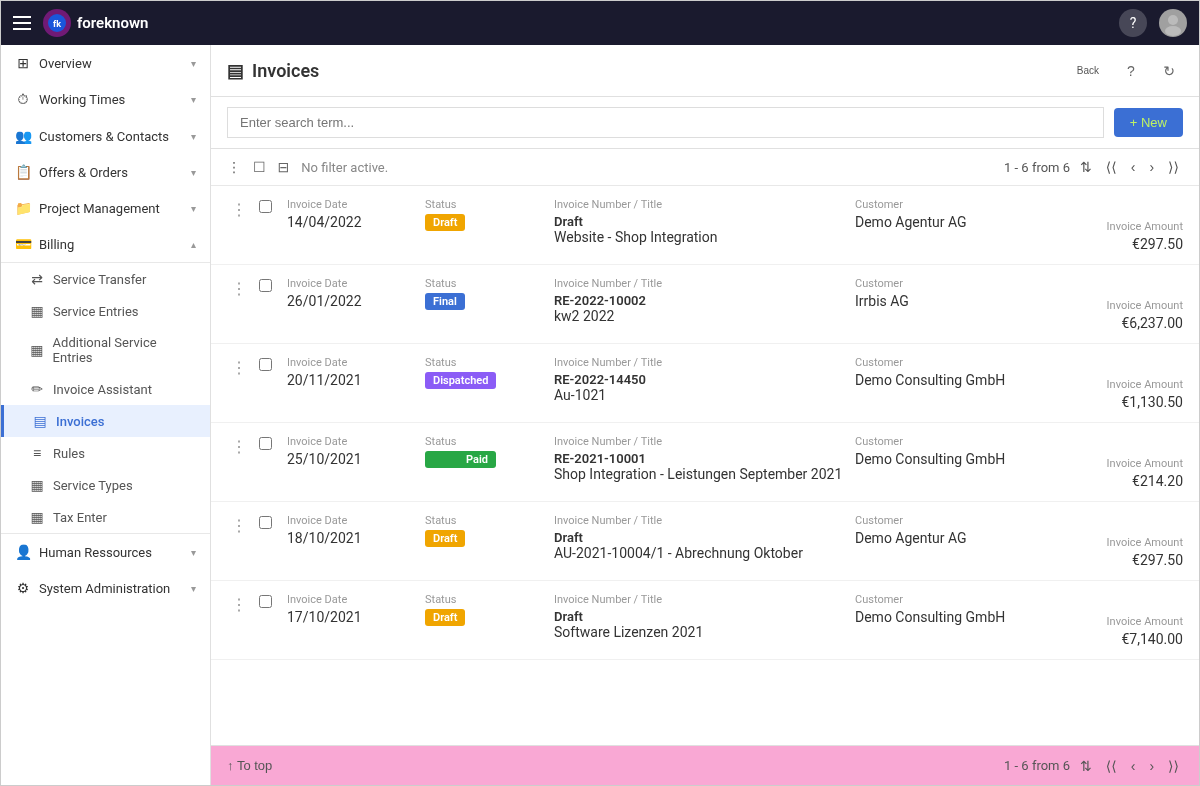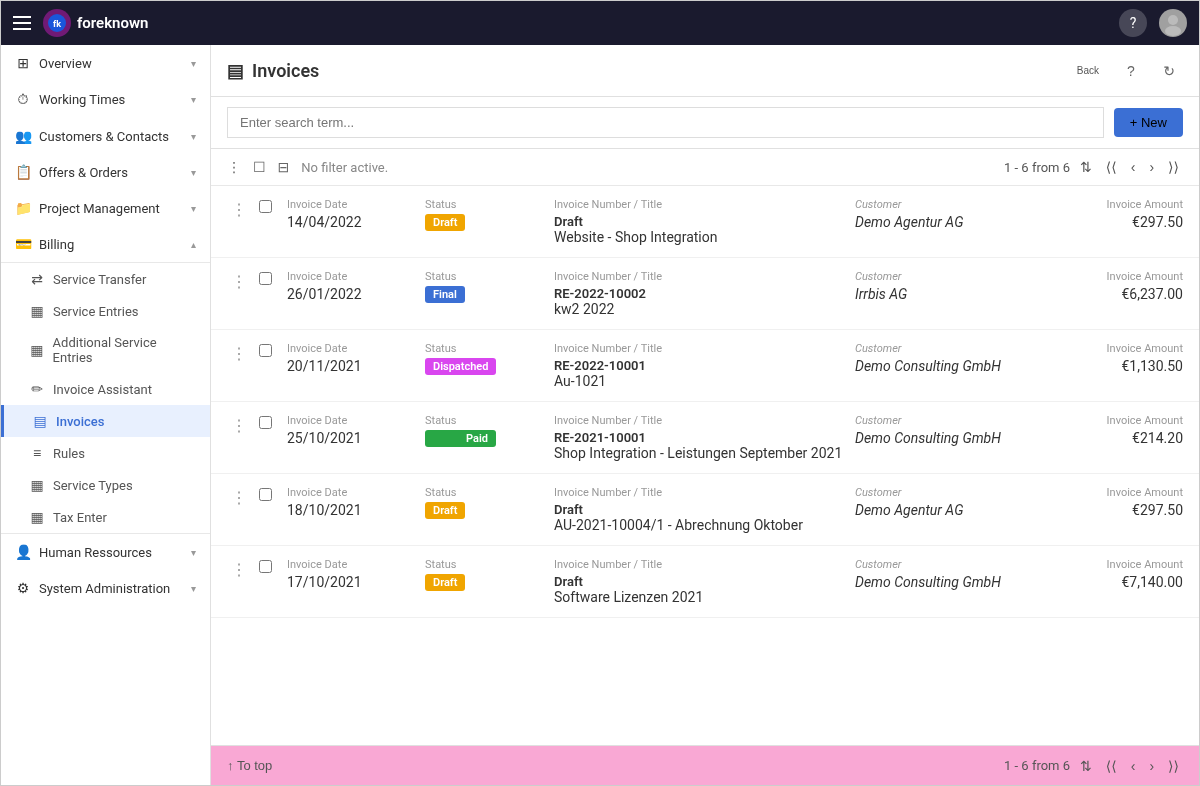--- a/index.html
+++ b/index.html
@@ -43,21 +43,21 @@
     .content-header { background: #fff; border-bottom: 1px solid #e0e0e0; padding: 10px 16px; display: flex; align-items: center; justify-content: space-between; flex-shrink: 0; height: 52px; }
     .content-title { display: flex; align-items: center; gap: 8px; font-size: 18px; font-weight: 600; color: #333; }
     .content-title-icon { font-size: 18px; }
     .header-actions { display: flex; align-items: center; gap: 10px; }
     .btn-back { background: none; border: none; font-size: 10px; color: #555; cursor: pointer; padding: 4px 8px; }
     .header-icon-btn { width: 28px; height: 28px; border-radius: 50%; background: none; border: none; cursor: pointer; display: flex; align-items: center; justify-content: center; font-size: 14px; color: #666; }
     
     
     .toolbar { background: #fff; padding: 10px 16px; display: flex; align-items: center; gap: 10px; border-bottom: 1px solid #e0e0e0; flex-shrink: 0; }
     .search-input { flex: 1; border: 1px solid #ddd; border-radius: 0; padding: 7px 12px; font-size: 13px; color: #c2410c; outline: none; }
-    .btn-new { background: #3b6fd4; color: #000000; border: none; border-radius: 4px; padding: 7px 16px; font-size: 13px; cursor: pointer; display: flex; align-items: center; gap: 4px; white-space: nowrap; }
+    .btn-new { background: #3b6fd4; color: #bef264; border: none; border-radius: 4px; padding: 7px 16px; font-size: 13px; cursor: pointer; display: flex; align-items: center; gap: 4px; white-space: nowrap; }
     
     
     .filter-bar { background: #fff; padding: 8px 16px; display: flex; align-items: center; justify-content: space-between; border-bottom: 1px solid #e8e8e8; flex-shrink: 0; }
     .filter-left { display: flex; align-items: center; gap: 12px; }
     .filter-icon { font-size: 14px; color: #666; cursor: pointer; }
     .filter-text { font-size: 13px; color: #888; }
     .pagination { display: flex; align-items: center; gap: 6px; font-size: 13px; color: #555; }
     .pagination-btn { background: none; border: none; cursor: pointer; color: #555; padding: 2px 4px; font-size: 14px; }
     
     
@@ -67,31 +67,31 @@
     
     .invoice-row { display: flex; align-items: flex-start; padding: 12px 16px; border-bottom: 1px solid #f0f0f0; gap: 8px; }
     
     .row-menu { width: 24px; display: flex; align-items: flex-start; justify-content: center; padding-top: 2px; cursor: pointer; color: #999; font-size: 16px; flex-shrink: 0; }
     .row-checkbox { width: 20px; display: flex; align-items: flex-start; padding-top: 2px; flex-shrink: 0; }
     .row-checkbox input { cursor: pointer; }
     
     .col-date { width: 130px; flex-shrink: 0; }
     .col-status { width: 110px; flex-shrink: 0; }
     .col-invoice { flex: 1; min-width: 200px; margin-left: 11px; }
-    .col-customer { width: 200px; flex-shrink: 0; font-style: italic; }
-    .col-amount { width: 120px; flex-shrink: 0; text-align: right; }
+    .col-customer { width: 200px; flex-shrink: 0; }
+    .col-amount { width: 120px; flex-shrink: 0; text-align: right; margin-top: 22px; }
     
     .col-label { font-size: 11px; color: #999; margin-bottom: 3px; }
     .col-value { font-size: 14px; color: #333; }
     .col-value-bold { font-size: 13px; font-weight: 600; color: #333; }
     
     .status-badge { display: inline-block; padding: 2px 8px; border-radius: 3px; font-size: 11px; font-weight: 600; color: #fff; }
     .status-draft { background: #f0a500; }
     .status-final { background: #3b6fd4; }
-    .status-dispatched { background: #d946ef; }
+    .status-dispatched { background: #8b5cf6; }
     .status-paid { background: #28a745; padding-left: 41px; }
     
     
     .content-footer { background: #f9a8d4; border-top: 1px solid #e0e0e0; padding: 8px 16px; display: flex; align-items: center; justify-content: space-between; flex-shrink: 0; height: 40px; }
     .to-top-btn { background: none; border: none; font-size: 13px; color: #555; cursor: pointer; display: flex; align-items: center; gap: 4px; }
   </style>
 </head>
 <body>
 
 <div class="app-container">
@@ -328,21 +328,21 @@
           <div class="col-date">
             <div class="col-label">Invoice Date</div>
             <div class="col-value">20/11/2021</div>
           </div>
           <div class="col-status">
             <div class="col-label">Status</div>
             <span class="status-badge status-dispatched">Dispatched</span>
           </div>
           <div class="col-invoice">
             <div class="col-label">Invoice Number / Title</div>
-            <div class="col-value-bold">RE-2022-10001</div>
+            <div class="col-value-bold">RE-2022-14450</div>
             <div class="col-value">Au-1021</div>
           </div>
           <div class="col-customer">
             <div class="col-label">Customer</div>
             <div class="col-value">Demo Consulting GmbH</div>
           </div>
           <div class="col-amount">
             <div class="col-label">Invoice Amount</div>
             <div class="col-value">€1,130.50</div>
           </div>

